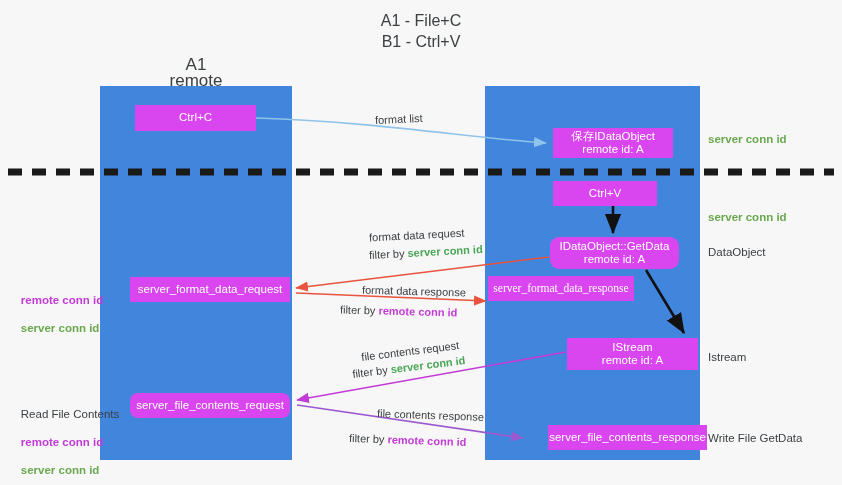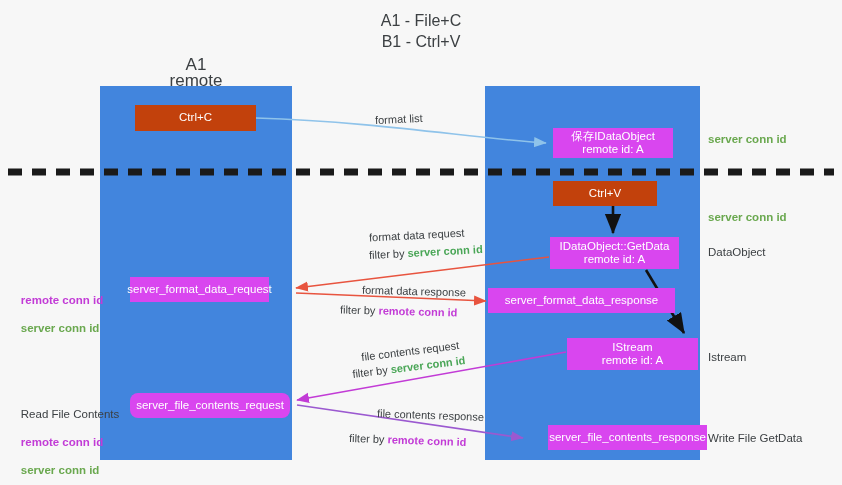--- a/index.html
+++ b/index.html
@@ -30,21 +30,21 @@
   .lane-head-a{left:100px;top:57px;width:192px;}
   .lane-head-b{left:485px;top:57px;width:215px;}
 
   .node{
     position:absolute;box-sizing:border-box;
     display:flex;align-items:center;justify-content:center;
     text-align:center;color:#fff;font-size:11.5px;line-height:13.5px;
     white-space:pre;
   }
   .orange{background:#d946ef;}
-  .green{background:#c2410c;}
+  .green{background:#d946ef;}
 
   .side{
     position:absolute;font-size:11.5px;line-height:14px;
     white-space:pre;
   }
   .side-green{color:#6aa84f;font-weight:bold;}
   .side-dark{color:#3c4043;}
 
   .ml{
     position:absolute;font-size:11px;line-height:14px;
@@ -110,29 +110,29 @@
     <path d="M297,405 L523,438" fill="none" stroke="#9b59d0" stroke-width="1.6" marker-end="url(#ar-pur)"></path>
   </svg>
 
   <div class="node green" style="left:135px;top:105px;width:121px;height:26px;">Ctrl+C</div>
 
   <div class="node orange" style="left:553px;top:128px;width:120px;height:30px;">保存IDataObject
 remote id: A</div>
 
   <div class="node green" style="left:553px;top:181px;width:104px;height:25px;">Ctrl+V</div>
 
-  <div class="node orange" style="left:550px;top:237px;width:129px;height:32px;">IDataObject::GetData
+  <div class="node orange" style="left:550px;top:237px;width:129px;height:32px;border-radius:9px;">IDataObject::GetData
 remote id: A</div>
 
   <div class="node orange" style="left:567px;top:338px;width:131px;height:32px;">IStream
 remote id: A</div>
 
-  <div class="node orange" style="left:130px;top:277px;width:139px;height:25px;">server_format_data_request</div>
+  <div class="node orange" style="left:130px;top:277px;width:160px;height:25px;">server_format_data_request</div>
 
-  <div class="node orange" style="left:488px;top:288px;width:187px;height:25px;">server_format_data_response</div>
+  <div class="node orange" style="left:488px;top:276px;width:146px;height:25px;font-family:Liberation Serif, serif;">server_format_data_response</div>
 
   <div class="node orange" style="left:130px;top:393px;width:160px;height:25px;border-radius:8px;">server_file_contents_request</div>
 
   <div class="node orange" style="left:548px;top:425px;width:159px;height:25px;">server_file_contents_response</div>
 
   <div class="side side-green" style="left:708px;top:132px;">server conn id</div>
 
   <div class="side side-green" style="left:708px;top:210px;">server conn id</div>
 
   <div class="side side-dark" style="left:708px;top:245px;">DataObject</div>

